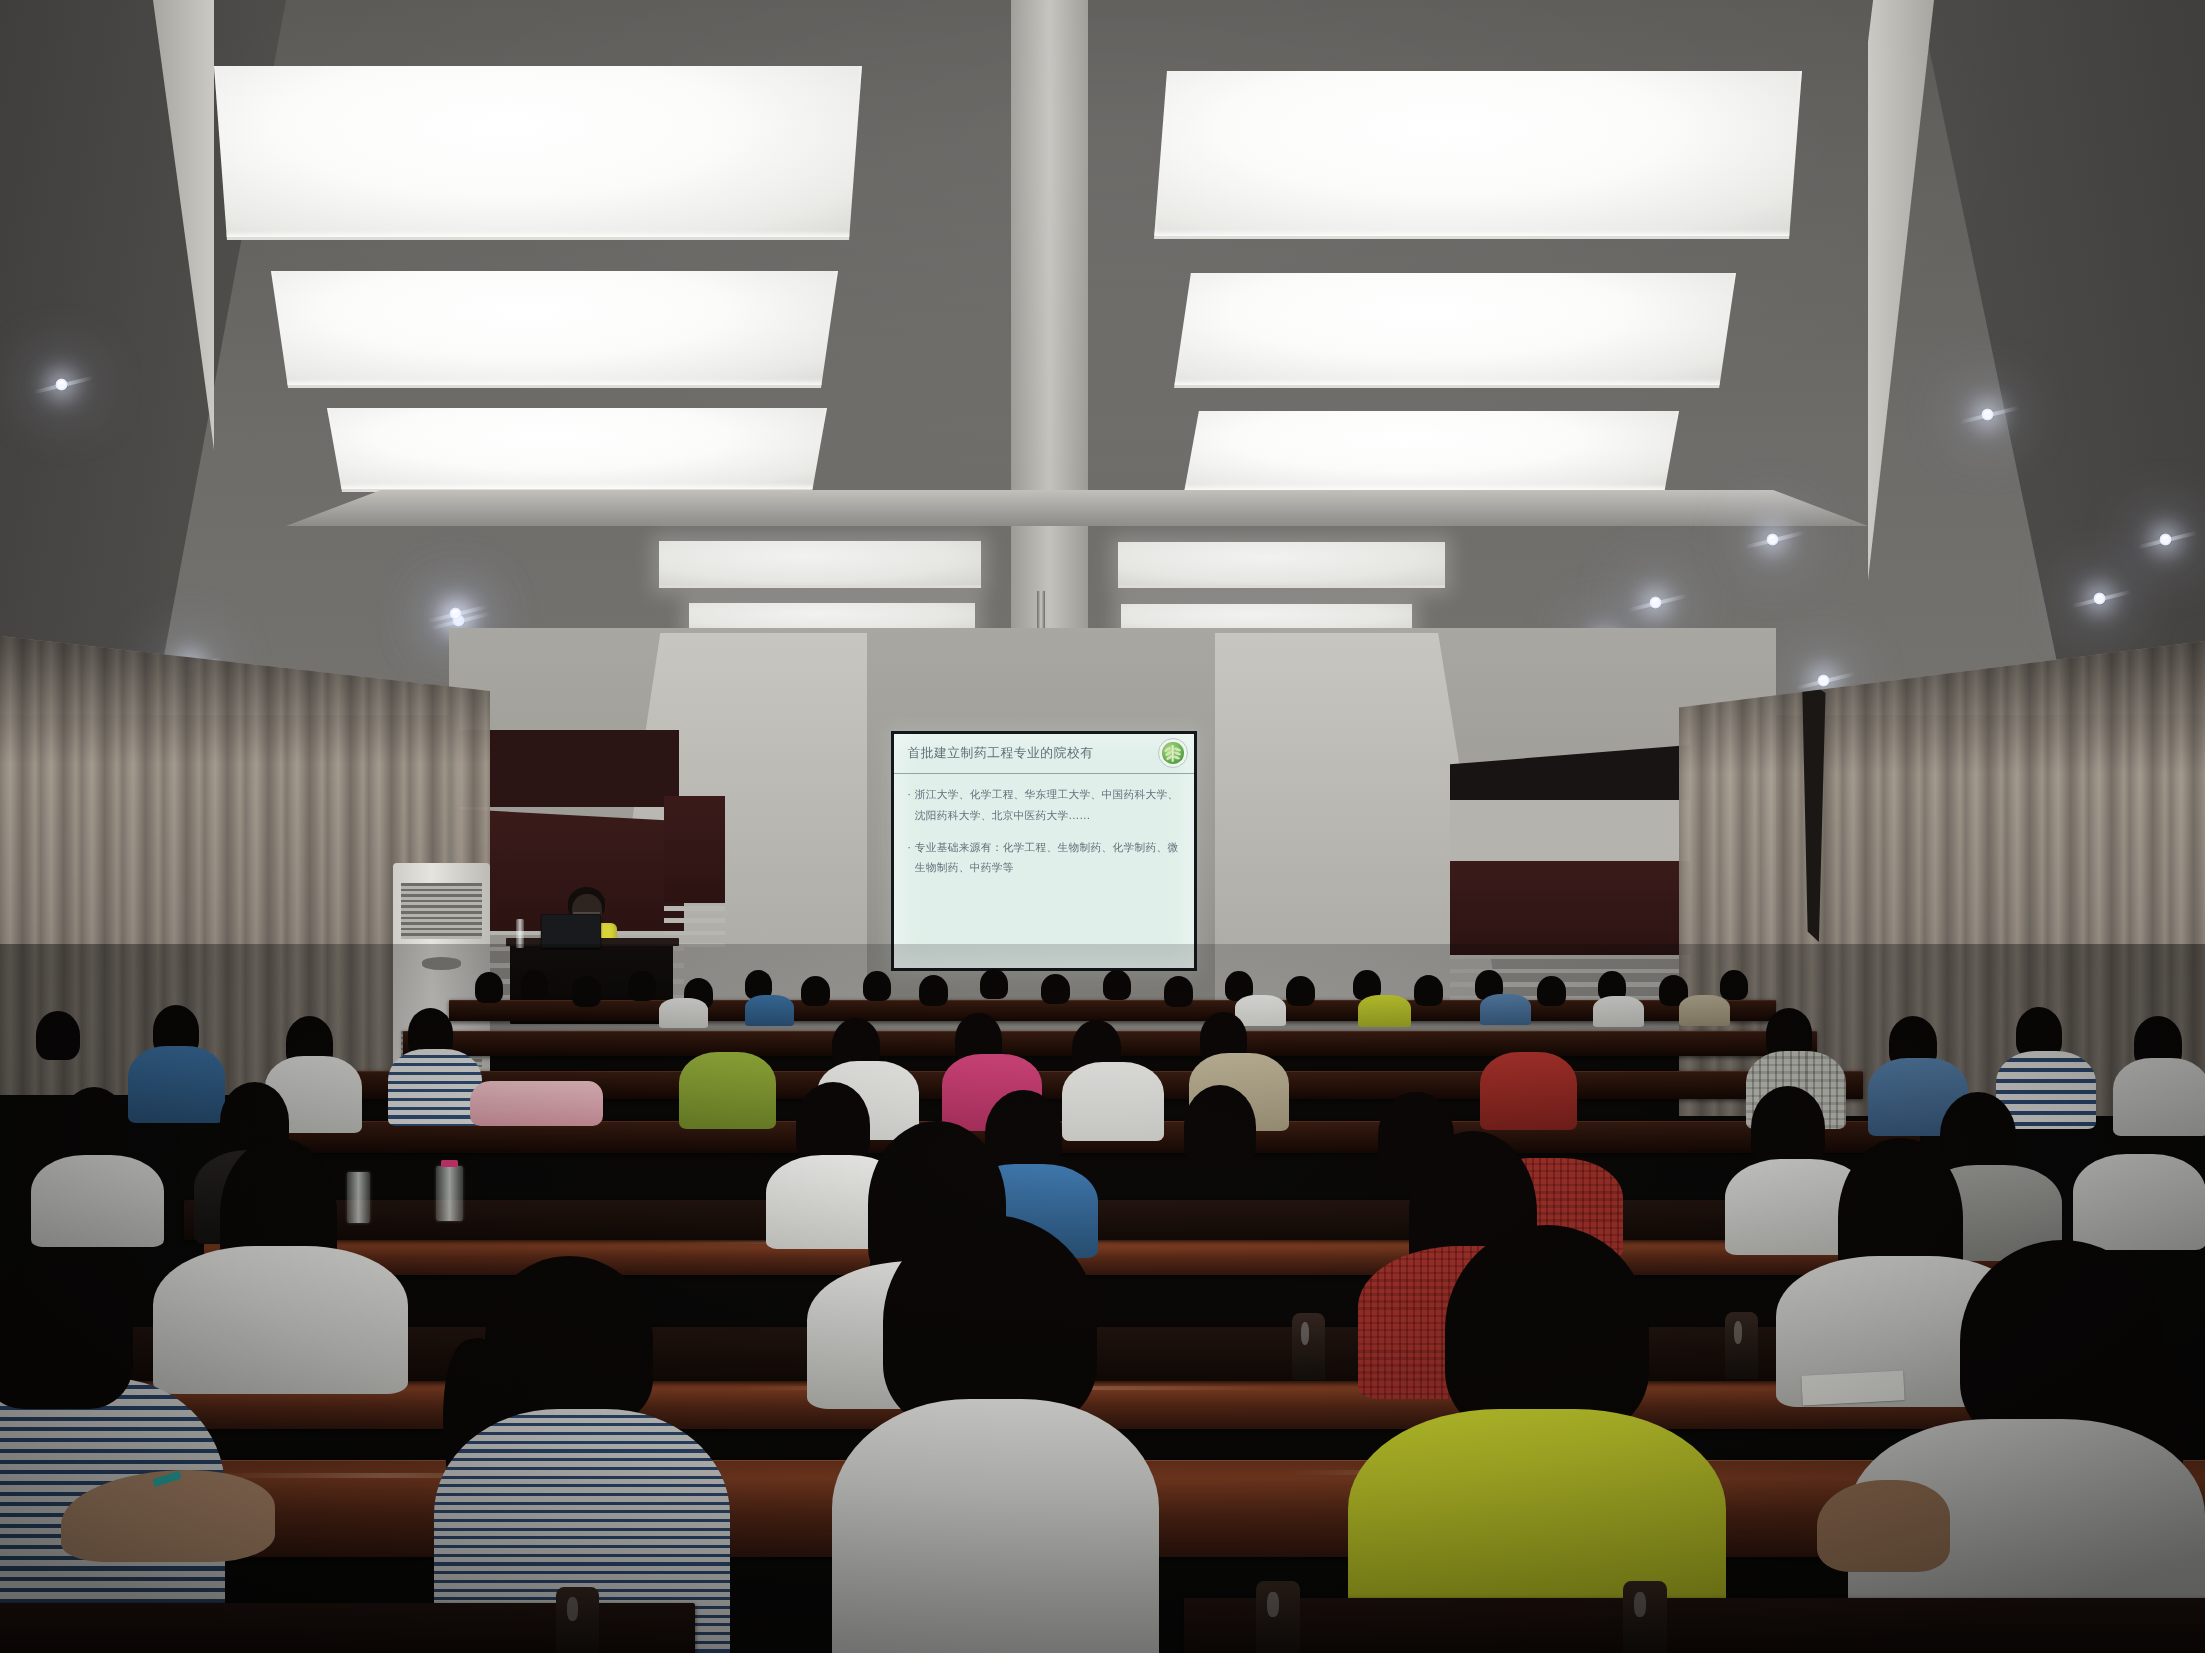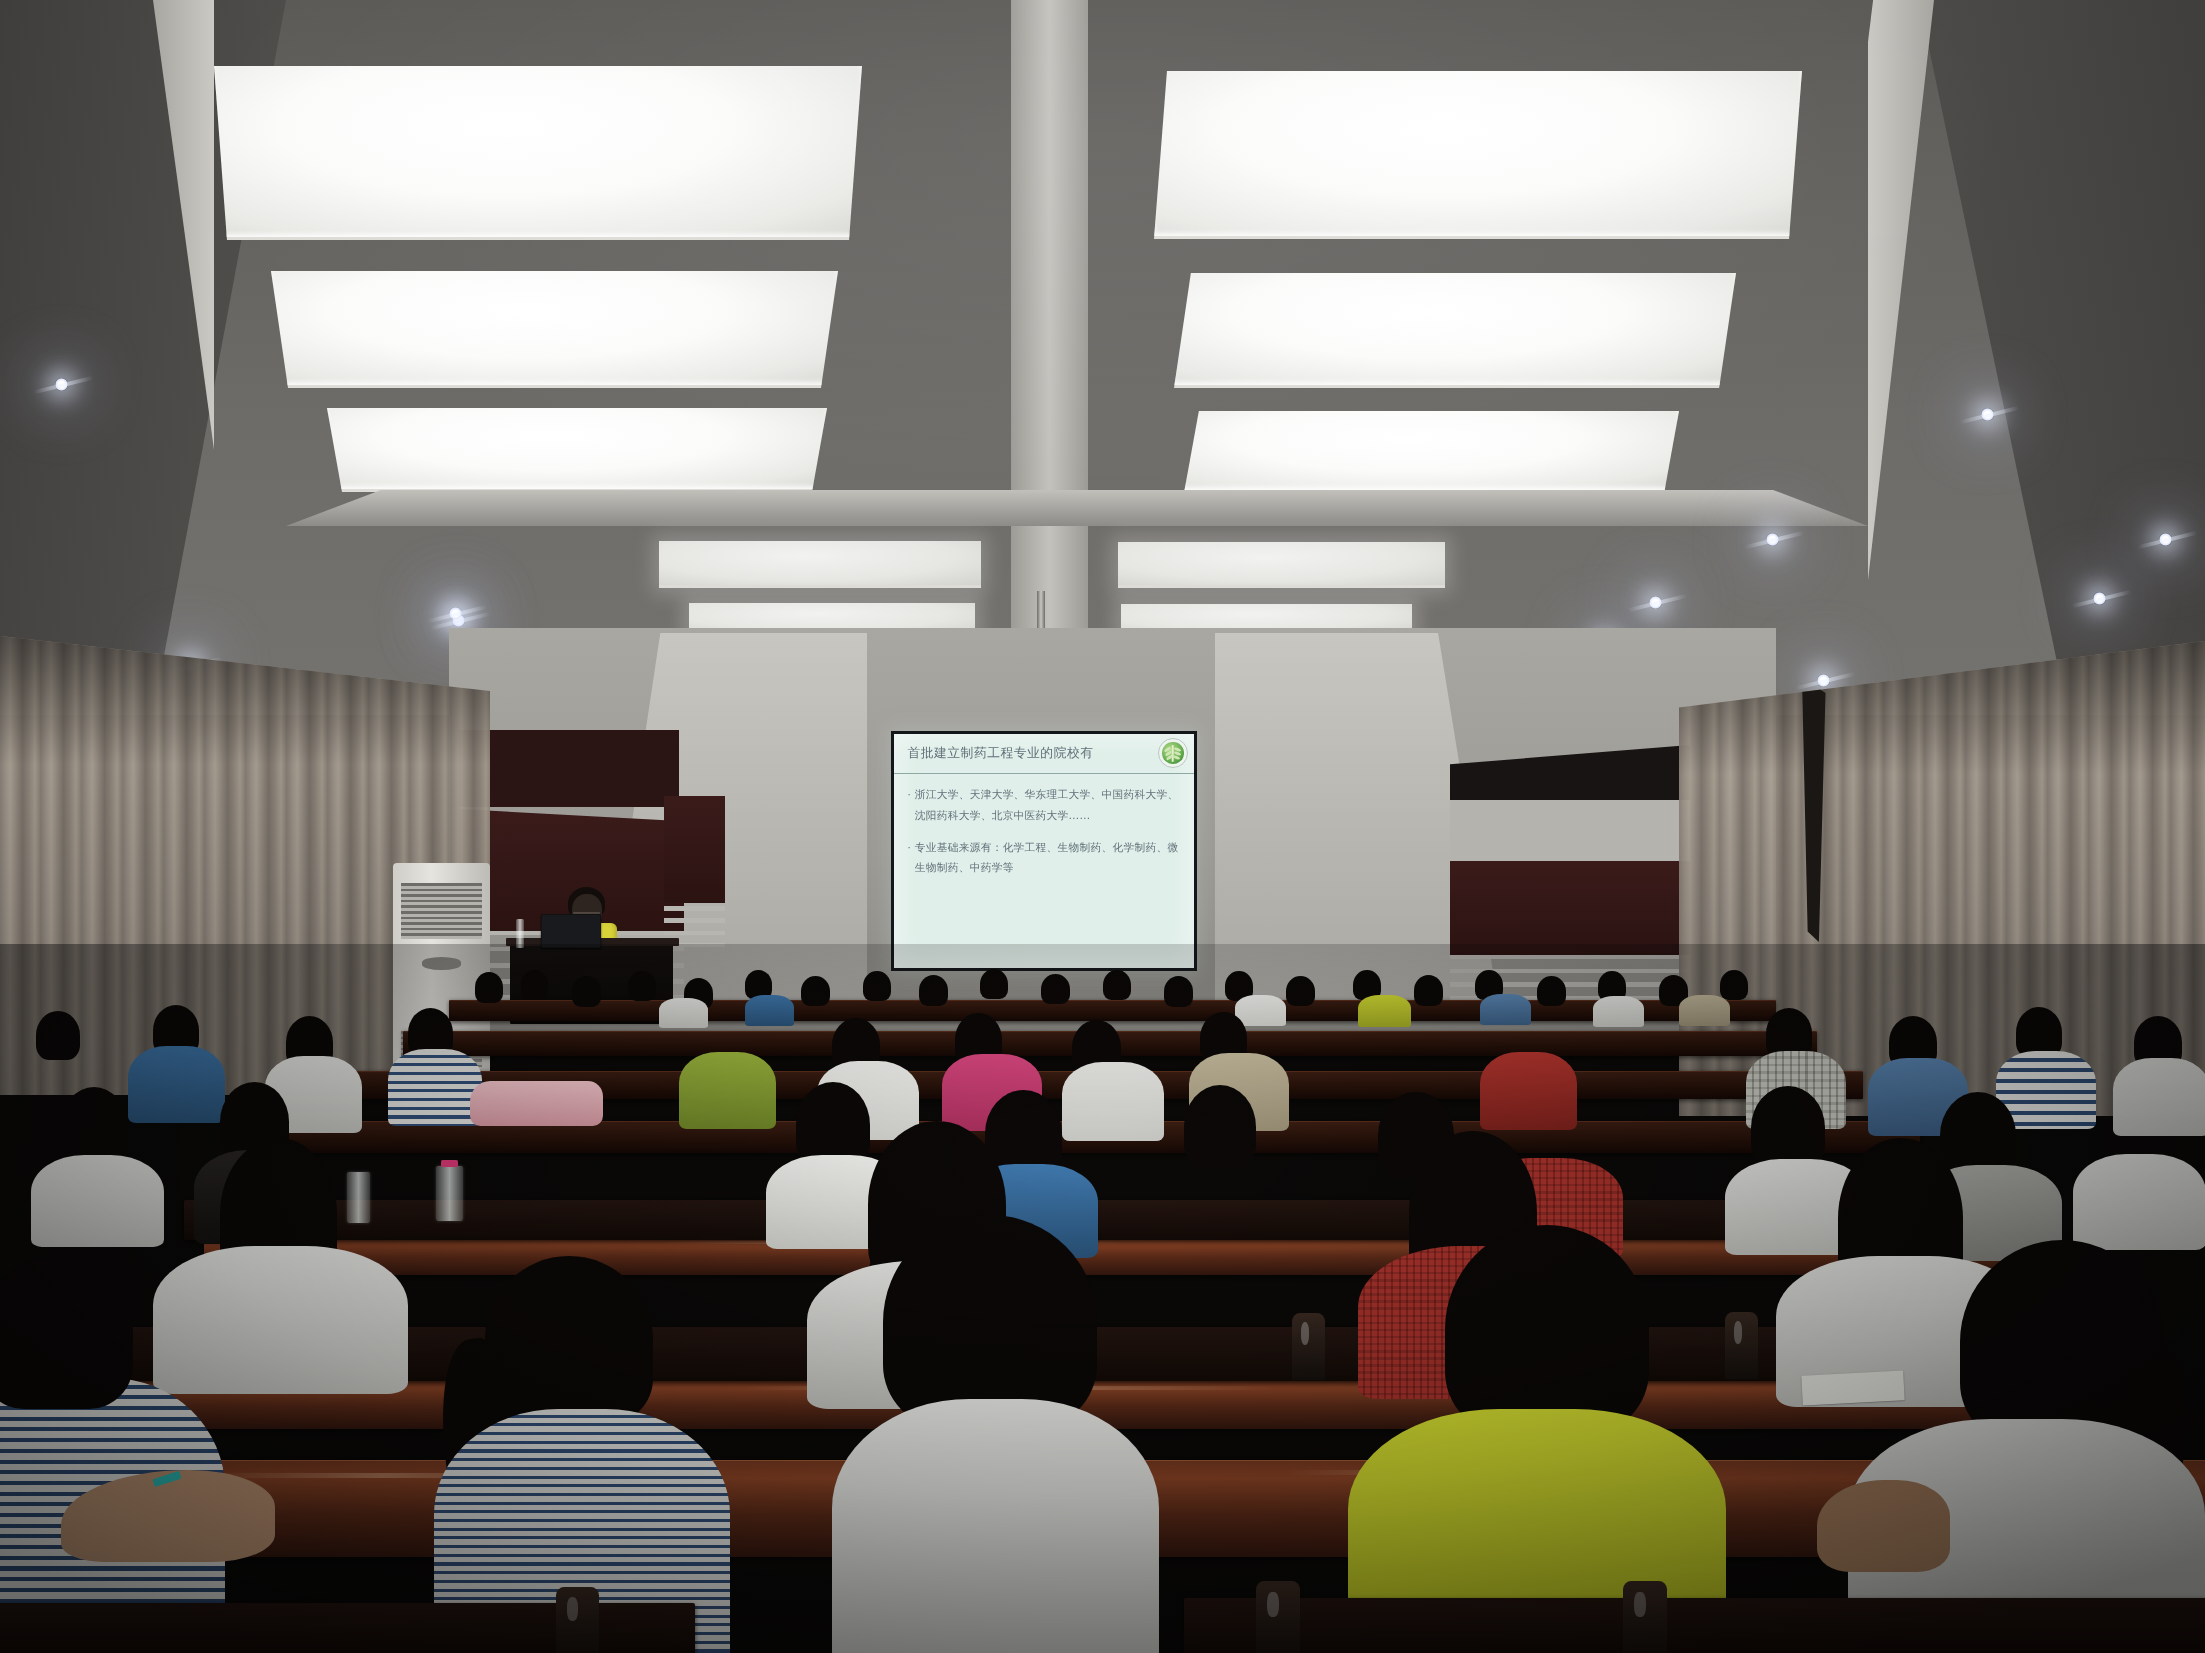--- a/index.html
+++ b/index.html
@@ -376,21 +376,21 @@
             <span class="leaf-b" style="right:2.6px; top:44%; transform:rotate(28deg);"></span>
             <span class="leaf-b" style="left:3.6px;  top:64%; transform:rotate(-28deg);"></span>
             <span class="leaf-b" style="right:3.6px; top:64%; transform:rotate(28deg);"></span>
           </div>
         </div>
       </div>
 
       <div class="slide-body">
         <div class="bullet">
           <span class="dot">·</span>
-          <span class="txt">浙江大学、天津大学、华东理工大学、中国药科大学、沈阳药科大学、北京中医药大学……</span>
+          <span class="txt">浙江大学、化学工程、华东理工大学、中国药科大学、沈阳药科大学、北京中医药大学……</span>
         </div>
         <div class="bullet">
           <span class="dot">·</span>
           <span class="txt">专业基础来源有：化学工程、生物制药、化学制药、微生物制药、中药学等</span>
         </div>
       </div>
 
     </div>
   </div>
 

